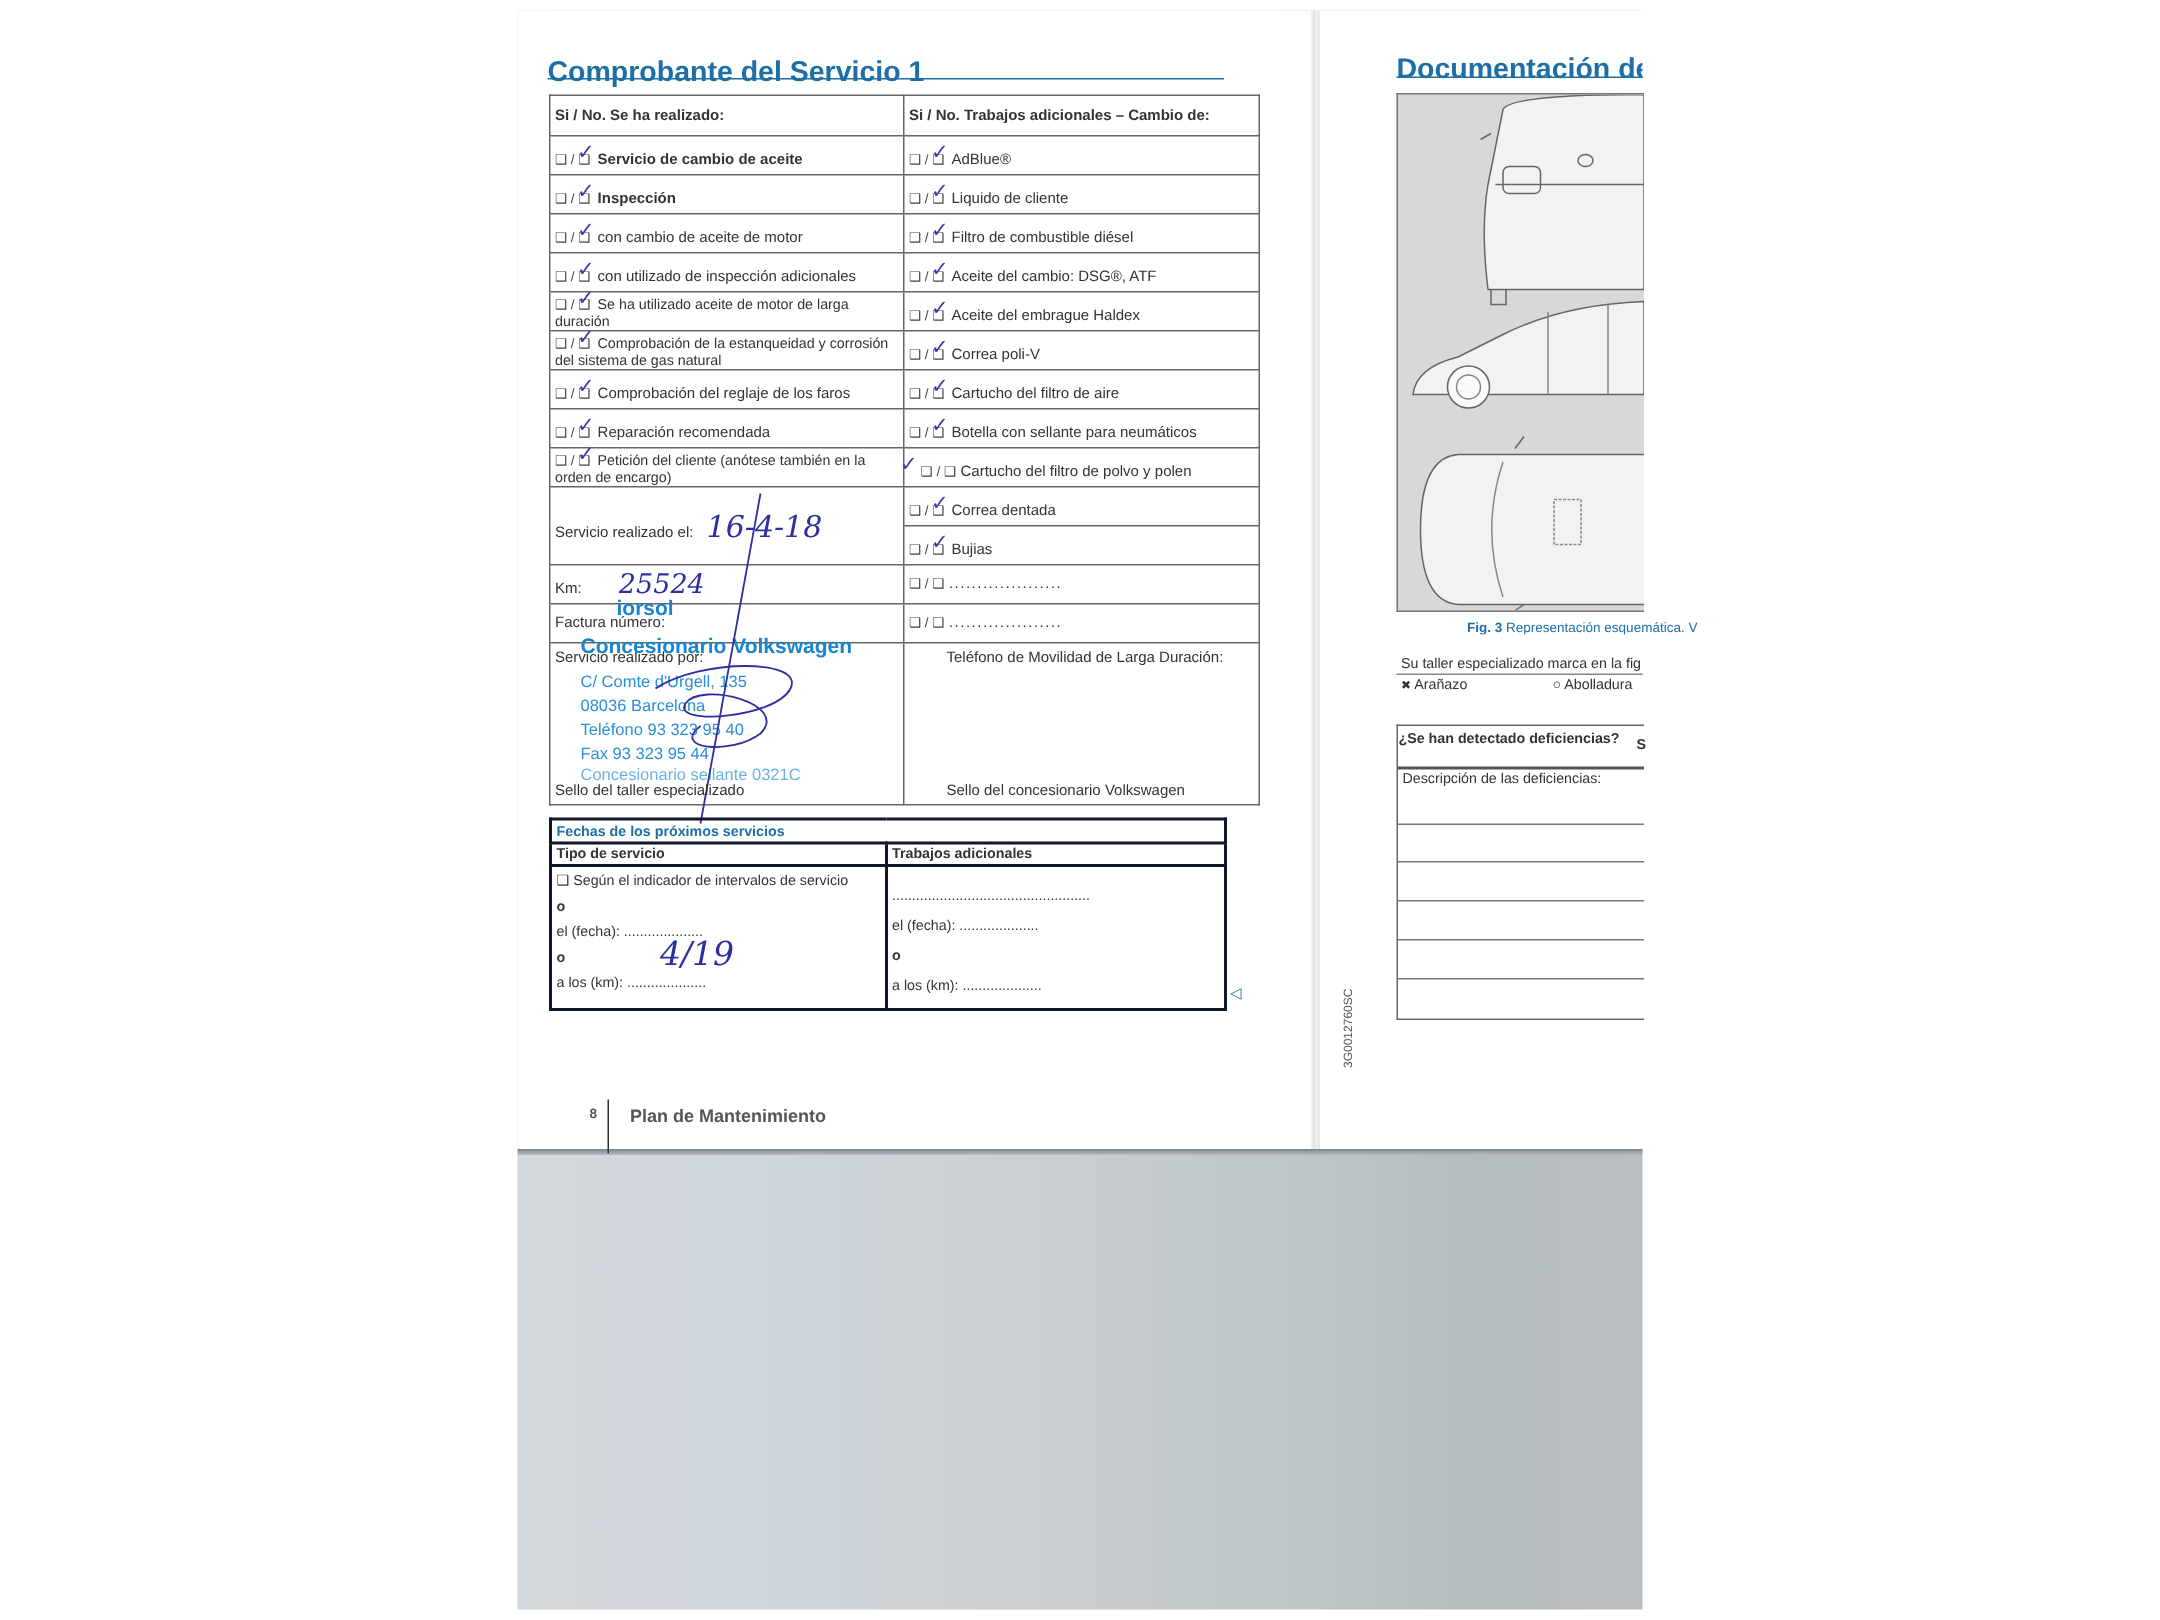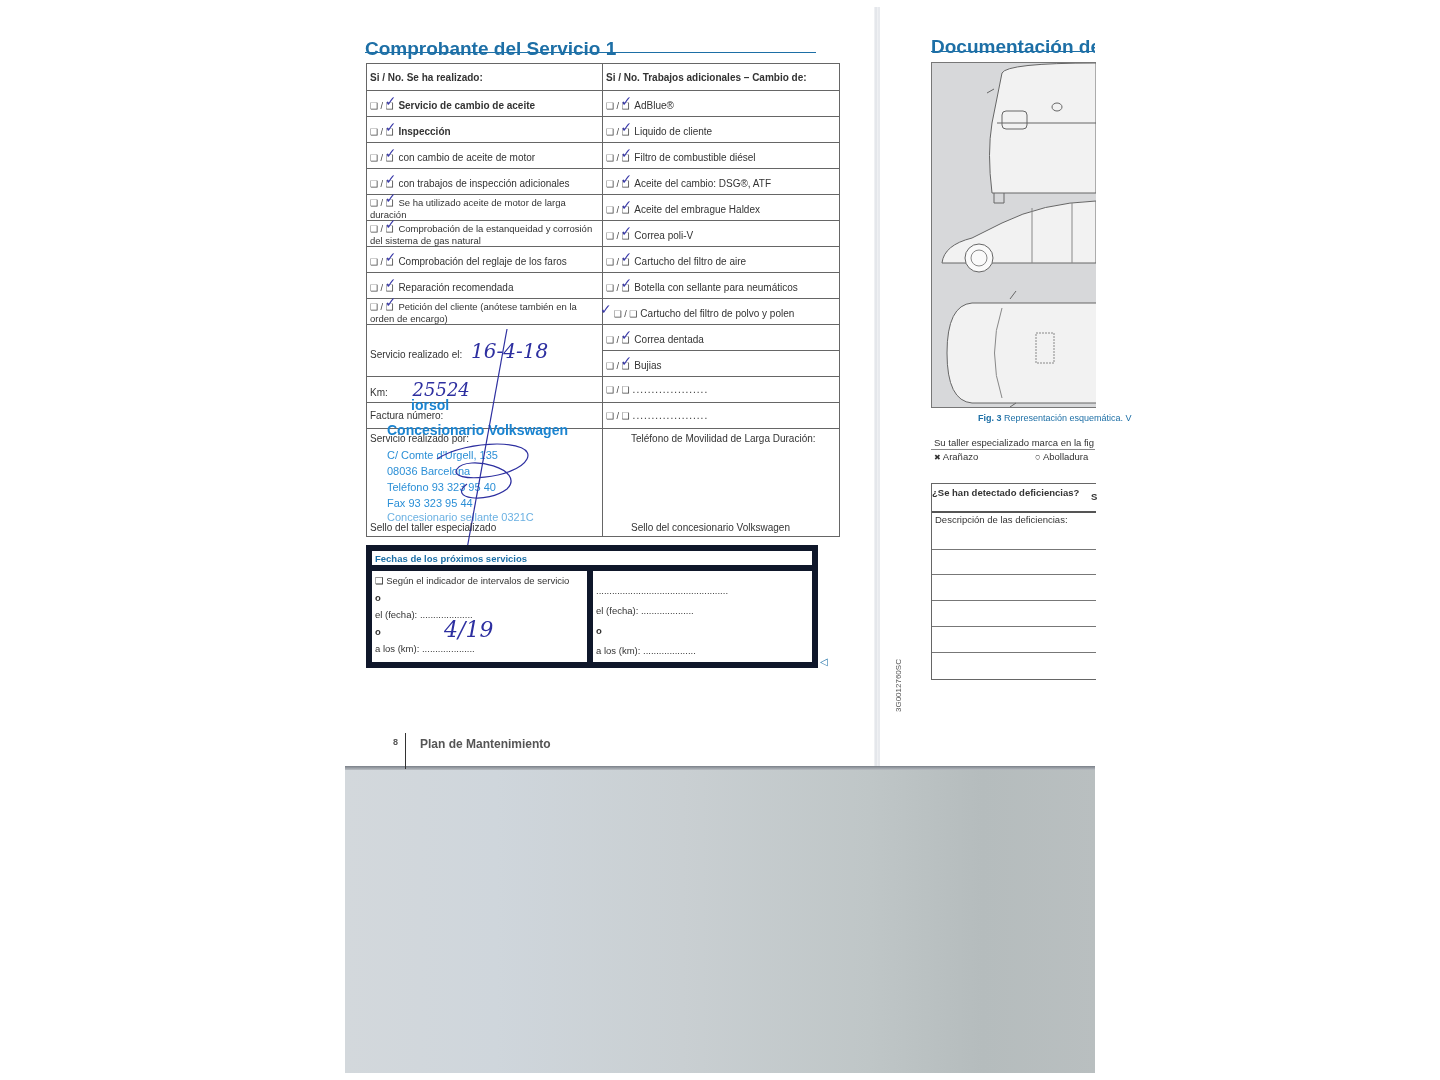--- a/index.html
+++ b/index.html
@@ -37,21 +37,21 @@
   .hdr { font-weight:bold; font-size:10px; }
   .bold { font-weight:bold; }
   .chk { display:inline-block; font-size:9px; color:#444; margin-right:3px; white-space:nowrap; }
   .tick { color:#3a3aa8; font-size:14px; margin-left:-12px; margin-right:2px; position:relative; top:-3px; }
   .hand { font-family:"DejaVu Serif", serif; font-style:italic; color:#2d2fa0; }
   .stamp { color:#1b84d0; font-weight:bold; }
   .stamp-thin { color:#2b8fd6; font-size:11px; }
   .dots { letter-spacing:1px; }
 
   table.next { position:absolute; border-collapse:collapse; font-size:9.5px; color:#333; }
-  table.next td { border:6px solid #0f172a; padding:1px 3px; vertical-align:top; }
+  table.next td { border:2px solid #0f172a; padding:1px 3px; vertical-align:top; }
 
   .footer-num { position:absolute; font-size:9px; font-weight:bold; color:#555; }
   .footer-bar { position:absolute; width:1px; background:#333; }
   .footer-label { position:absolute; font-size:12px; font-weight:bold; color:#555; }
 
   .fig-box {
     position:absolute; left:931px; top:62px; width:164px; height:344px;
     background:#d7d8da; border:1px solid #777; border-right:none; overflow:hidden;
   }
   .fig-caption { position:absolute; font-size:9px; color:#1d6fa6;padding-left:47px; }
@@ -92,21 +92,21 @@
   </tr>
   <tr style="height:26px">
     <td><span class="chk"><span>❑ / ❑</span></span><span class="tick">✓</span><span class="bold">Inspección</span></td>
     <td><span class="chk"><span>❑ / ❑</span></span><span class="tick">✓</span><span>Liquido de cliente</span></td>
   </tr>
   <tr style="height:26px">
     <td><span class="chk"><span>❑ / ❑</span></span><span class="tick">✓</span><span>con cambio de aceite de motor</span></td>
     <td><span class="chk"><span>❑ / ❑</span></span><span class="tick">✓</span><span>Filtro de combustible diésel</span></td>
   </tr>
   <tr style="height:26px">
-    <td><span class="chk"><span>❑ / ❑</span></span><span class="tick">✓</span><span>con trabajos de inspección adicionales</span></td>
+    <td><span class="chk"><span>❑ / ❑</span></span><span class="tick">✓</span><span>con utilizado de inspección adicionales</span></td>
     <td><span class="chk"><span>❑ / ❑</span></span><span class="tick">✓</span><span>Aceite del cambio: DSG®, ATF</span></td>
   </tr>
   <tr style="height:26px">
     <td style="font-size:9.5px;line-height:11px"><span class="chk"><span>❑ / ❑</span></span><span class="tick">✓</span><span>Se ha utilizado aceite de motor de larga duración</span></td>
     <td><span class="chk"><span>❑ / ❑</span></span><span class="tick">✓</span><span>Aceite del embrague Haldex</span></td>
   </tr>
   <tr style="height:26px">
     <td style="font-size:9.5px;line-height:11px"><span class="chk"><span>❑ / ❑</span></span><span class="tick">✓</span><span>Comprobación de la estanqueidad y corrosión del sistema de gas natural</span></td>
     <td><span class="chk"><span>❑ / ❑</span></span><span class="tick">✓</span><span>Correa poli-V</span></td>
   </tr>
@@ -172,20 +172,24 @@
 
 <table class="next" style="left:366px;top:545px;width:452px;">
   <colgroup>
       <col style="width:225px">
       <col style="width:227px">
     </colgroup>
   <tbody>
       <tr>
     <td colspan="2" style="font-weight:bold;color:#1d6fa6;padding-top:2px">Fechas de los próximos servicios</td>
   </tr>
+  <tr>
+    <td class="bold">Tipo de servicio</td>
+    <td class="bold">Trabajos adicionales</td>
+  </tr>
   <tr style="height:96px">
     <td style="line-height:17px;position:relative">
       <div>❑ Según el indicador de intervalos de servicio</div>
       <div class="bold">o</div>
       <div>el (fecha): ....................</div>
       <div class="bold">o</div>
       <div>a los (km): ....................</div>
       <span class="hand" style="position:absolute;left:72px;top:50px;font-size:22px">4/19</span>
     </td>
     <td style="line-height:20px;padding-top:10px">
@@ -238,21 +242,21 @@
 <div class="small-text" style="left:934px;top:451px">
   <span style="font-size:8px">✖</span>
   <span>Arañazo</span>
 </div>
 <div class="small-text" style="left:1035px;top:451px;width:60px;overflow:hidden">
   <span>○</span>
   <span>Abolladura</span>
 </div>
 
 <div class="def-table">
-  <div style="position:absolute;left:0;top:1px;width:148px;text-align:left;font-size:9.5px;font-weight:bold;color:#333;line-height:11px;padding-top:2px">¿Se han detectado deficiencias?</div>
+  <div style="position:absolute;left:0;top:1px;width:148px;text-align:center;font-size:9.5px;font-weight:bold;color:#333;line-height:11px;padding-top:2px">¿Se han detectado deficiencias?</div>
   <div style="position:absolute;left:159px;top:7px;font-size:9.5px;font-weight:bold;color:#333">S</div>
   <div class="def-row" style="top:27px;height:2px;background:#555"></div>
   <div style="position:absolute;left:3px;top:30px;font-size:9.5px;color:#333">Descripción de las deficiencias:</div>
   <div class="def-row" style="top:65px"></div>
   <div class="def-row" style="top:90px"></div>
   <div class="def-row" style="top:116px"></div>
   <div class="def-row" style="top:142px"></div>
   <div class="def-row" style="top:168px"></div>
 </div>
 

